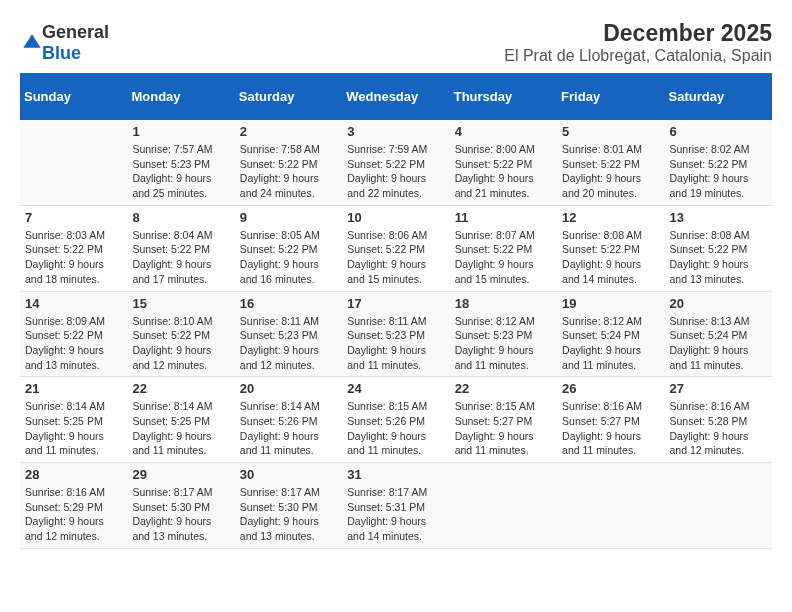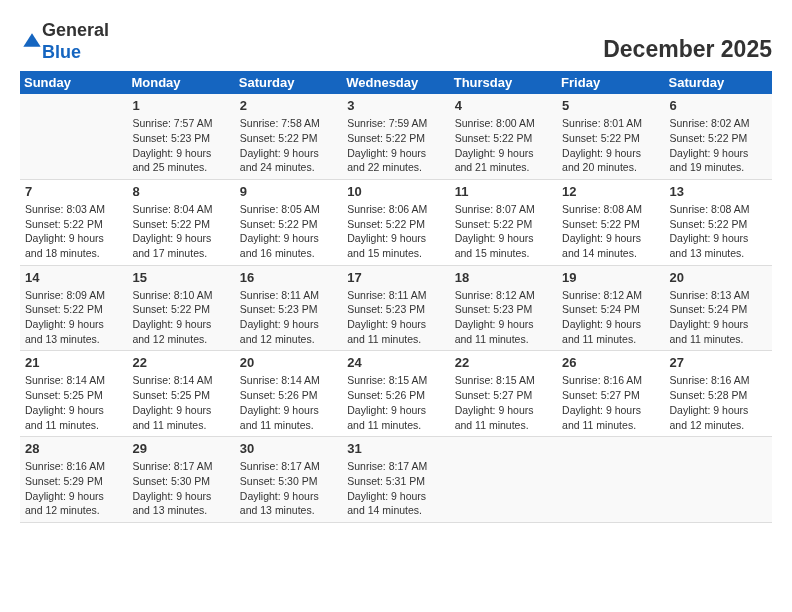--- a/index.html
+++ b/index.html
@@ -45,21 +45,21 @@
       color: #555;
     }
     table {
       width: 100%;
       border-collapse: collapse;
       font-size: 11px;
     }
     thead tr th {
       background-color: #1565c0;
       color: #fff;
-      padding: 4px 4px;
+      padding: 16px 4px;
       text-align: left;
       font-size: 13px;
       font-weight: bold;
     }
     tbody tr {
       border-bottom: 1px solid #ddd;
     }
     tbody tr:nth-child(odd) {
       background: #f9f9f9;
     }
@@ -92,20 +92,21 @@
     <svg class="logo-icon" viewBox="0 0 30 30">
       <polygon points="15,2 28,22 2,22" fill="#1565c0"></polygon>
     </svg>
     <div class="logo-text">
       <span class="logo-general">General</span><br>
       <span class="logo-blue">Blue</span>
     </div>
   </div>
   <div class="title-block">
     <div class="month-title">December 2025</div>
+    <div class="location-title">El Prat de Llobregat, Catalonia, Spain</div>
   </div>
 </div>
 
 <table>
   <thead>
     <tr id="thead-row">
     <th>Sunday</th>
         <th>Monday</th>
         <th>Saturday</th>
         <th>Wednesday</th>

